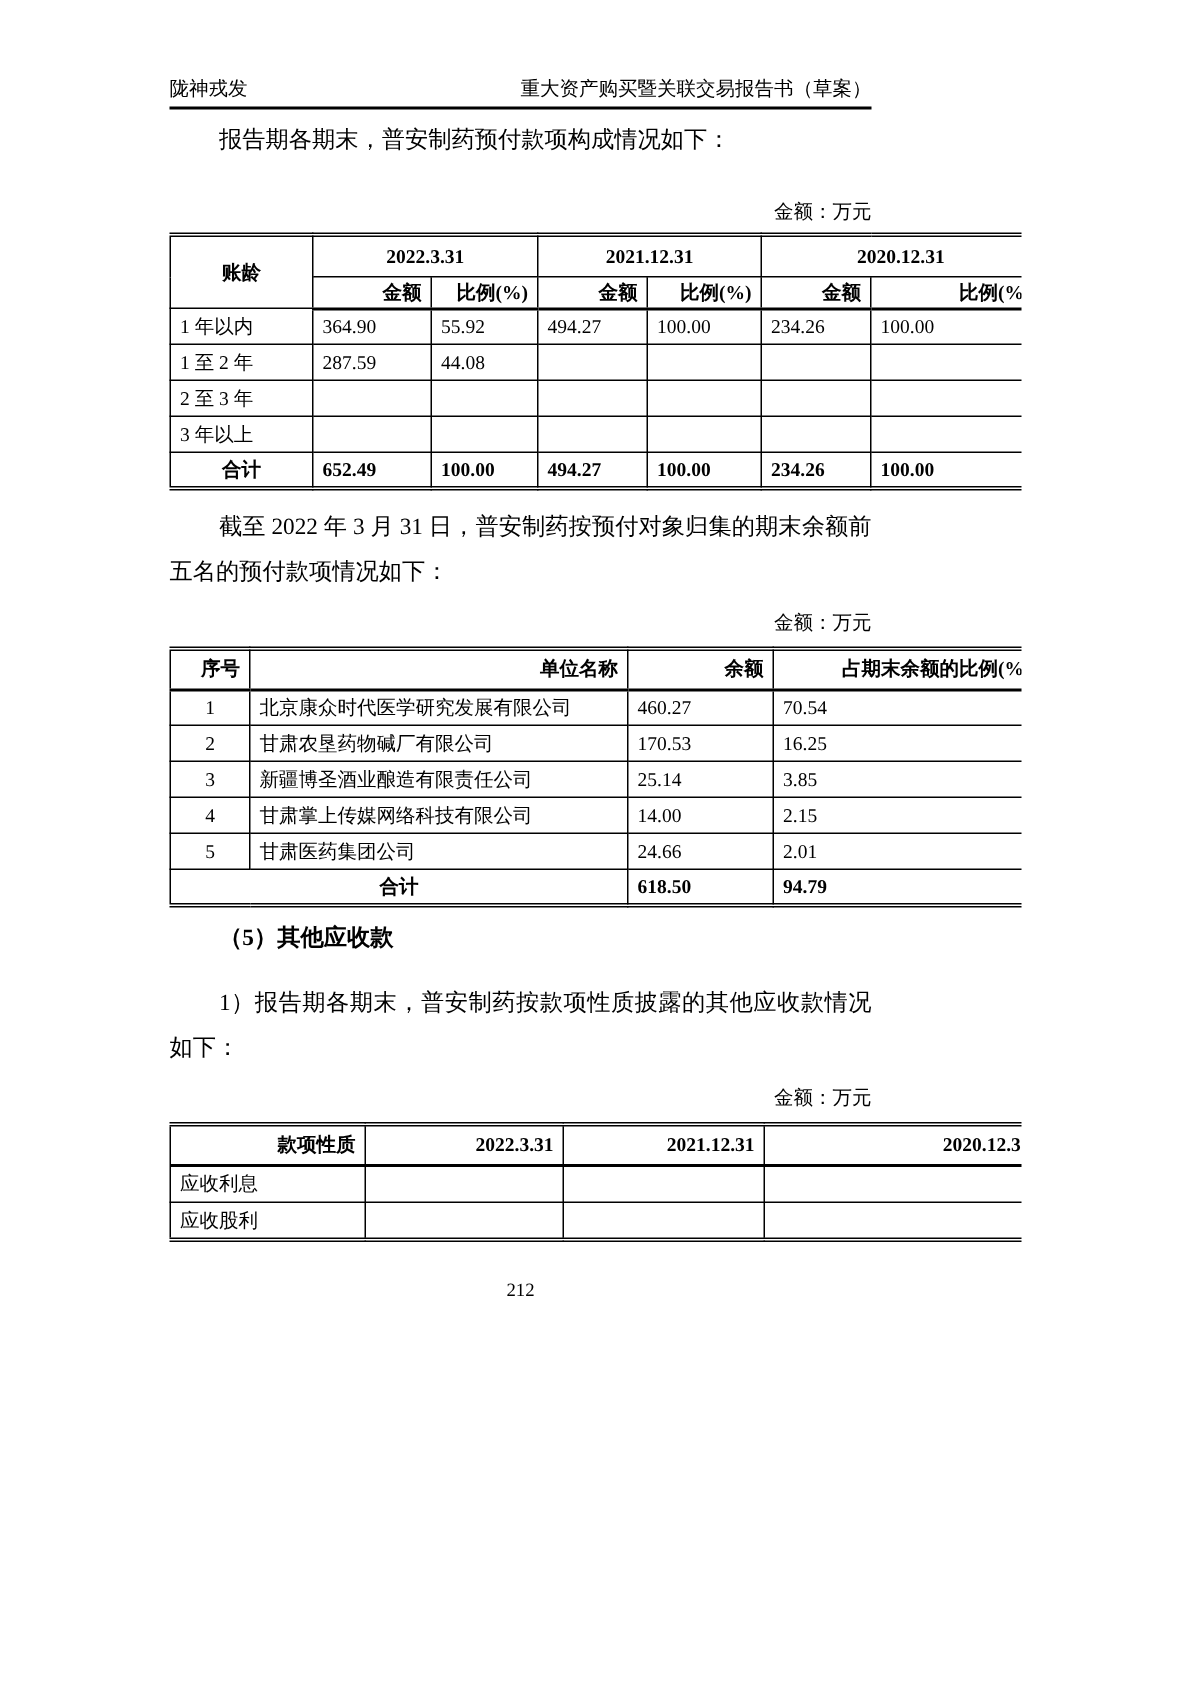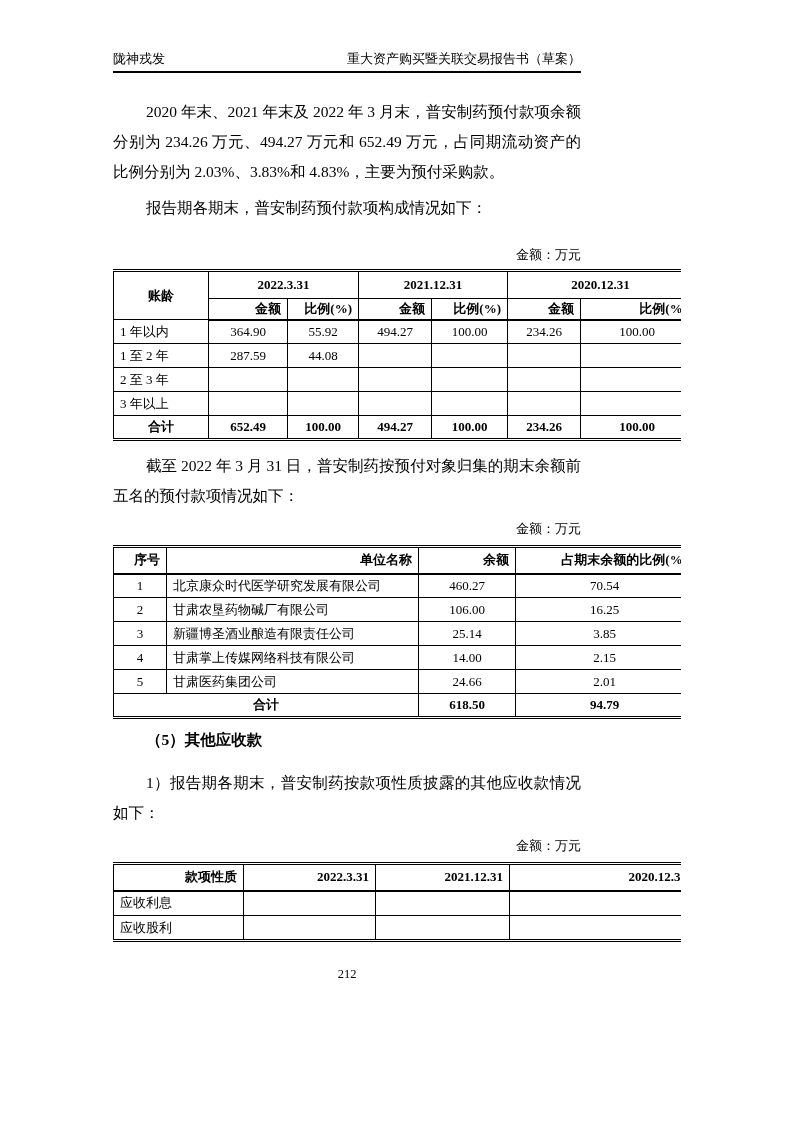--- a/index.html
+++ b/index.html
@@ -70,21 +70,21 @@
   }
   .tbl tr.hdr td { border-bottom: 2px solid #000; }
   .aging tr.h1 td { height: 28px; border-bottom: 1px solid #000; }
   .aging tr.h2 td { height: 21px; }
   .aging tr.h2 td, .tbl tr.hdr td { font-weight: bold; text-align: right; }
   .top5 tr.hdr td { height: 27px; }
   .other tr.hdr td { height: 27px; }
   .other td { height: 25px; }
 
   .c { text-align: center; }
-  .r { text-align: center; padding-right: 8px; }
+  .r { text-align: left; padding-right: 8px; }
   .l { text-align: left; padding-left: 9px; }
   .b { font-weight: bold; }
 
   
   .page-number {
     margin-top: 25px;
     text-align: center;
     font-size: 12.5px;
   }
 </style>
@@ -92,21 +92,20 @@
 <body>
 
 <div class="page">
   <div class="content">
 
     <div class="page-header">
       <span>陇神戎发</span>
       <span>重大资产购买暨关联交易报告书（草案）</span>
     </div>
 
-    <p class="para p1">2020 年末、2021 年末及 2022 年 3 月末，普安制药预付款项余额分别为 234.26 万元、494.27 万元和 652.49 万元，占同期流动资产的比例分别为 2.03%、3.83%和 4.83%，主要为预付采购款。</p>
     <p class="para p2">报告期各期末，普安制药预付款项构成情况如下：</p>
 
     <div class="unit-note first">金额：万元</div>
 
     <table class="tbl aging">
       <colgroup>
         <col style="width:95px">
           <col style="width:79px">
           <col style="width:71px">
         <col style="width:73px">
@@ -197,21 +196,21 @@
       </tr>
       <tr>
         <td class="c">1</td>
         <td class="l">北京康众时代医学研究发展有限公司</td>
         <td class="r">460.27</td>
         <td class="r">70.54</td>
       </tr>
       <tr>
         <td class="c">2</td>
         <td class="l">甘肃农垦药物碱厂有限公司</td>
-        <td class="r">106.00</td>
+        <td class="r">170.53</td>
         <td class="r">16.25</td>
       </tr>
       <tr>
         <td class="c">3</td>
         <td class="l">新疆博圣酒业酿造有限责任公司</td>
         <td class="r">25.14</td>
         <td class="r">3.85</td>
       </tr>
       <tr>
         <td class="c">4</td>

